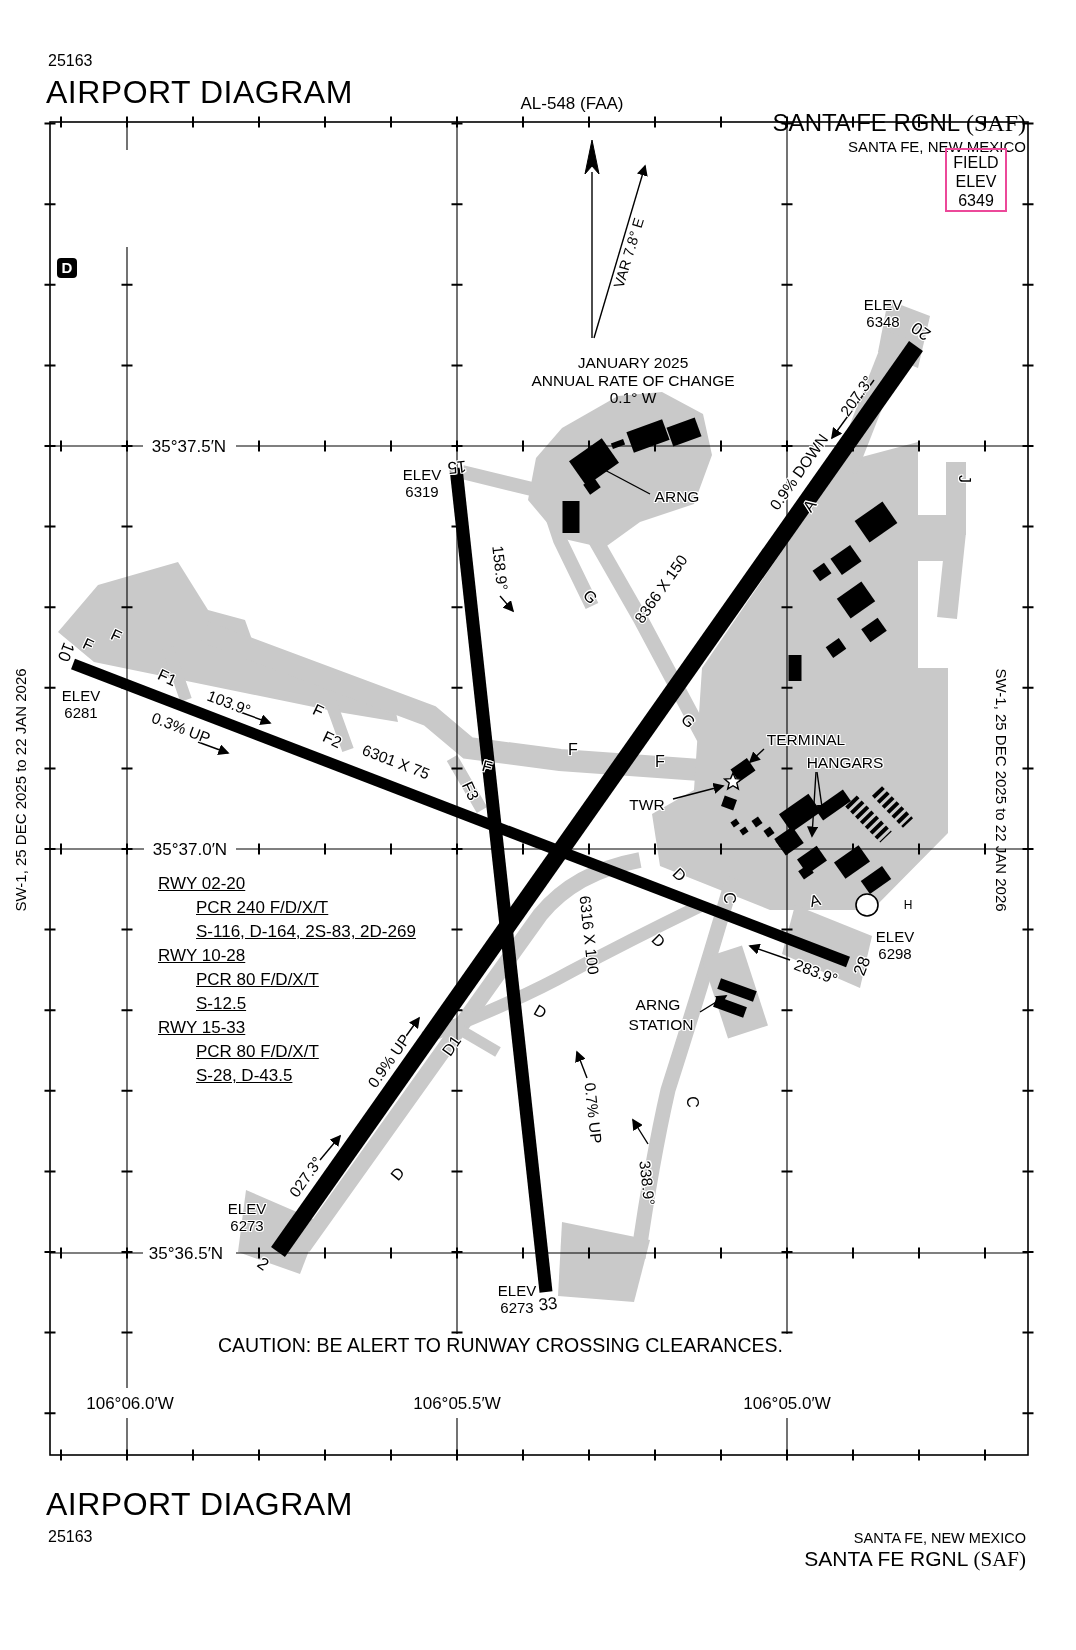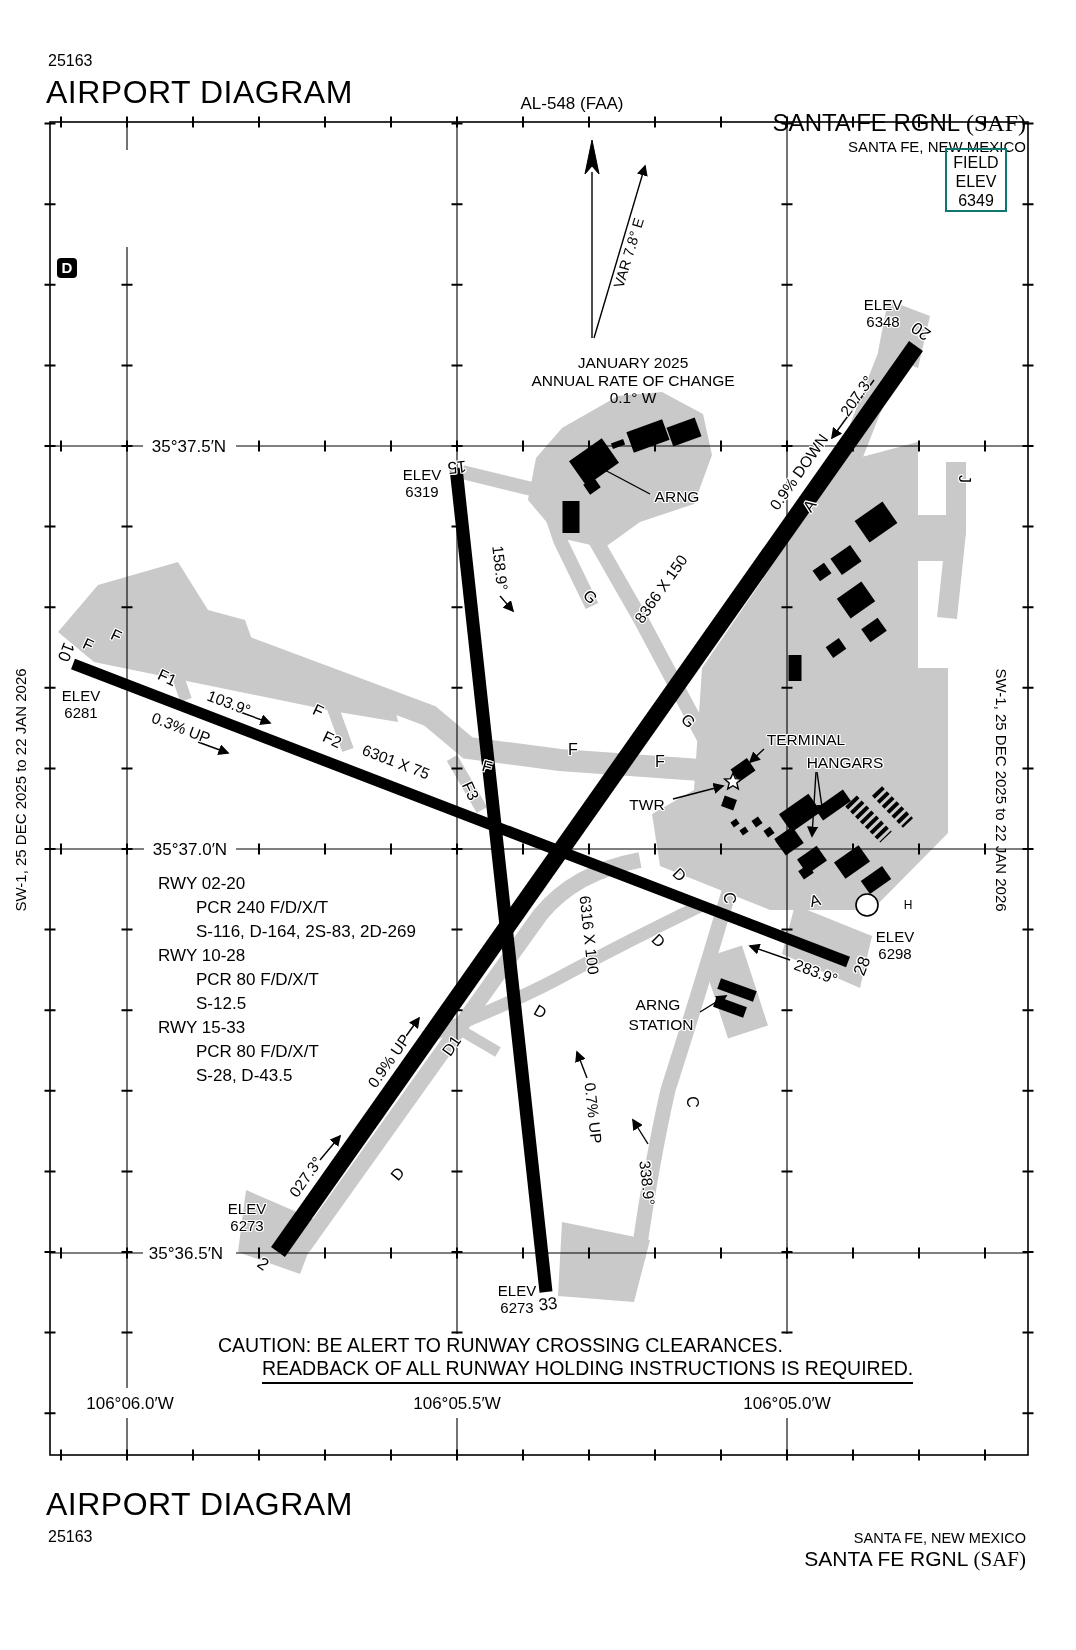--- a/index.html
+++ b/index.html
@@ -14,23 +14,23 @@
                    -1px -1px 0 #fff,1px 1px 0 #fff,1px -1px 0 #fff,-1px 1px 0 #fff;}
   .elev{text-align:center;font-size:15px;line-height:17px;}
   .elev span{display:block;}
   .rnum{font-size:17px;font-weight:500;}
   .twy{font-size:16px;font-weight:500;}
   .grat{font-size:17px;background:#fff;padding:1px 5px;text-shadow:none;}
   .haloless{text-shadow:none;margin-left:41px;}
   #commbox{position:absolute;left:57px;top:127px;font-size:15.5px;line-height:21.8px;white-space:nowrap;}
   #dbox{position:absolute;left:57px;top:258px;width:20px;height:20px;background:#000;border-radius:4px;
         color:#fff;font-weight:bold;font-size:15px;text-align:center;line-height:20px;}
-  #fieldelev{position:absolute;left:945px;top:148px;width:62px;height:64px;border:2px solid #0f766e;
+  #fieldelev{position:absolute;left:945px;top:148px;width:62px;height:64px;border:2px solid #ec4899;
              text-align:center;font-size:16px;line-height:19px;padding-top:3px;box-sizing:border-box;}
-  #datablock{position:absolute;left:158px;top:872px;font-size:17px;line-height:24px;white-space:nowrap;}
+  #datablock{position:absolute;left:158px;top:872px;font-size:17px;line-height:24px;white-space:nowrap;text-decoration:underline;}
   #datablock .ind{padding-left:38px;}
   #caution1{position:absolute;left:218px;top:1334px;font-size:19.5px;}
   #caution2{position:absolute;left:262px;top:1357px;font-size:19.5px;border-bottom:2px solid #000;padding-bottom:2px;}
   .vside{position:absolute;white-space:nowrap;font-size:15px;}
   #bigtitle{font-size:32px;letter-spacing:.5px;}
   #bigtitle2{font-size:32px;letter-spacing:.5px;}
   .serif{font-family:"Liberation Serif",serif;}
 </style>
 </head>
 <body>
@@ -268,21 +268,20 @@
   </div>
 
   <div class="lbl grat" style="left:189px;top:446px">35°37.5′N</div>
   <div class="lbl grat" style="left:190px;top:849px">35°37.0′N</div>
   <div class="lbl grat" style="left:186px;top:1253px">35°36.5′N</div>
   <div class="lbl grat" style="left:130px;top:1403px">106°06.0′W</div>
   <div class="lbl grat" style="left:457px;top:1403px">106°05.5′W</div>
   <div class="lbl grat" style="left:787px;top:1403px">106°05.0′W</div>
 
   <div id="caution1">CAUTION: BE ALERT TO RUNWAY CROSSING CLEARANCES.</div>
-  <div id="caution2">READBACK OF ALL RUNWAY HOLDING INSTRUCTIONS IS REQUIRED.</div>
 
   <div class="vside" style="left:20px;top:790px;transform:translate(-50%,-50%) rotate(-90deg)">SW-1, 25 DEC 2025 to 22 JAN 2026</div>
   <div class="vside" style="left:1001px;top:790px;transform:translate(-50%,-50%) rotate(90deg)">SW-1, 25 DEC 2025 to 22 JAN 2026</div>
 
   <div class="tl" id="bigtitle2" style="left:46px;top:1486px">AIRPORT DIAGRAM</div>
   <div class="tl" style="left:48px;top:1528px;font-size:16px">25163</div>
   <div class="tr" style="right:50px;top:1483px;font-size:14.5px">SANTA FE, NEW MEXICO</div>
   <div class="tr" style="right:50px;top:1500px;font-size:21px"><span>SANTA FE RGNL </span><span class="serif">(SAF)</span></div>
 
 </div>

